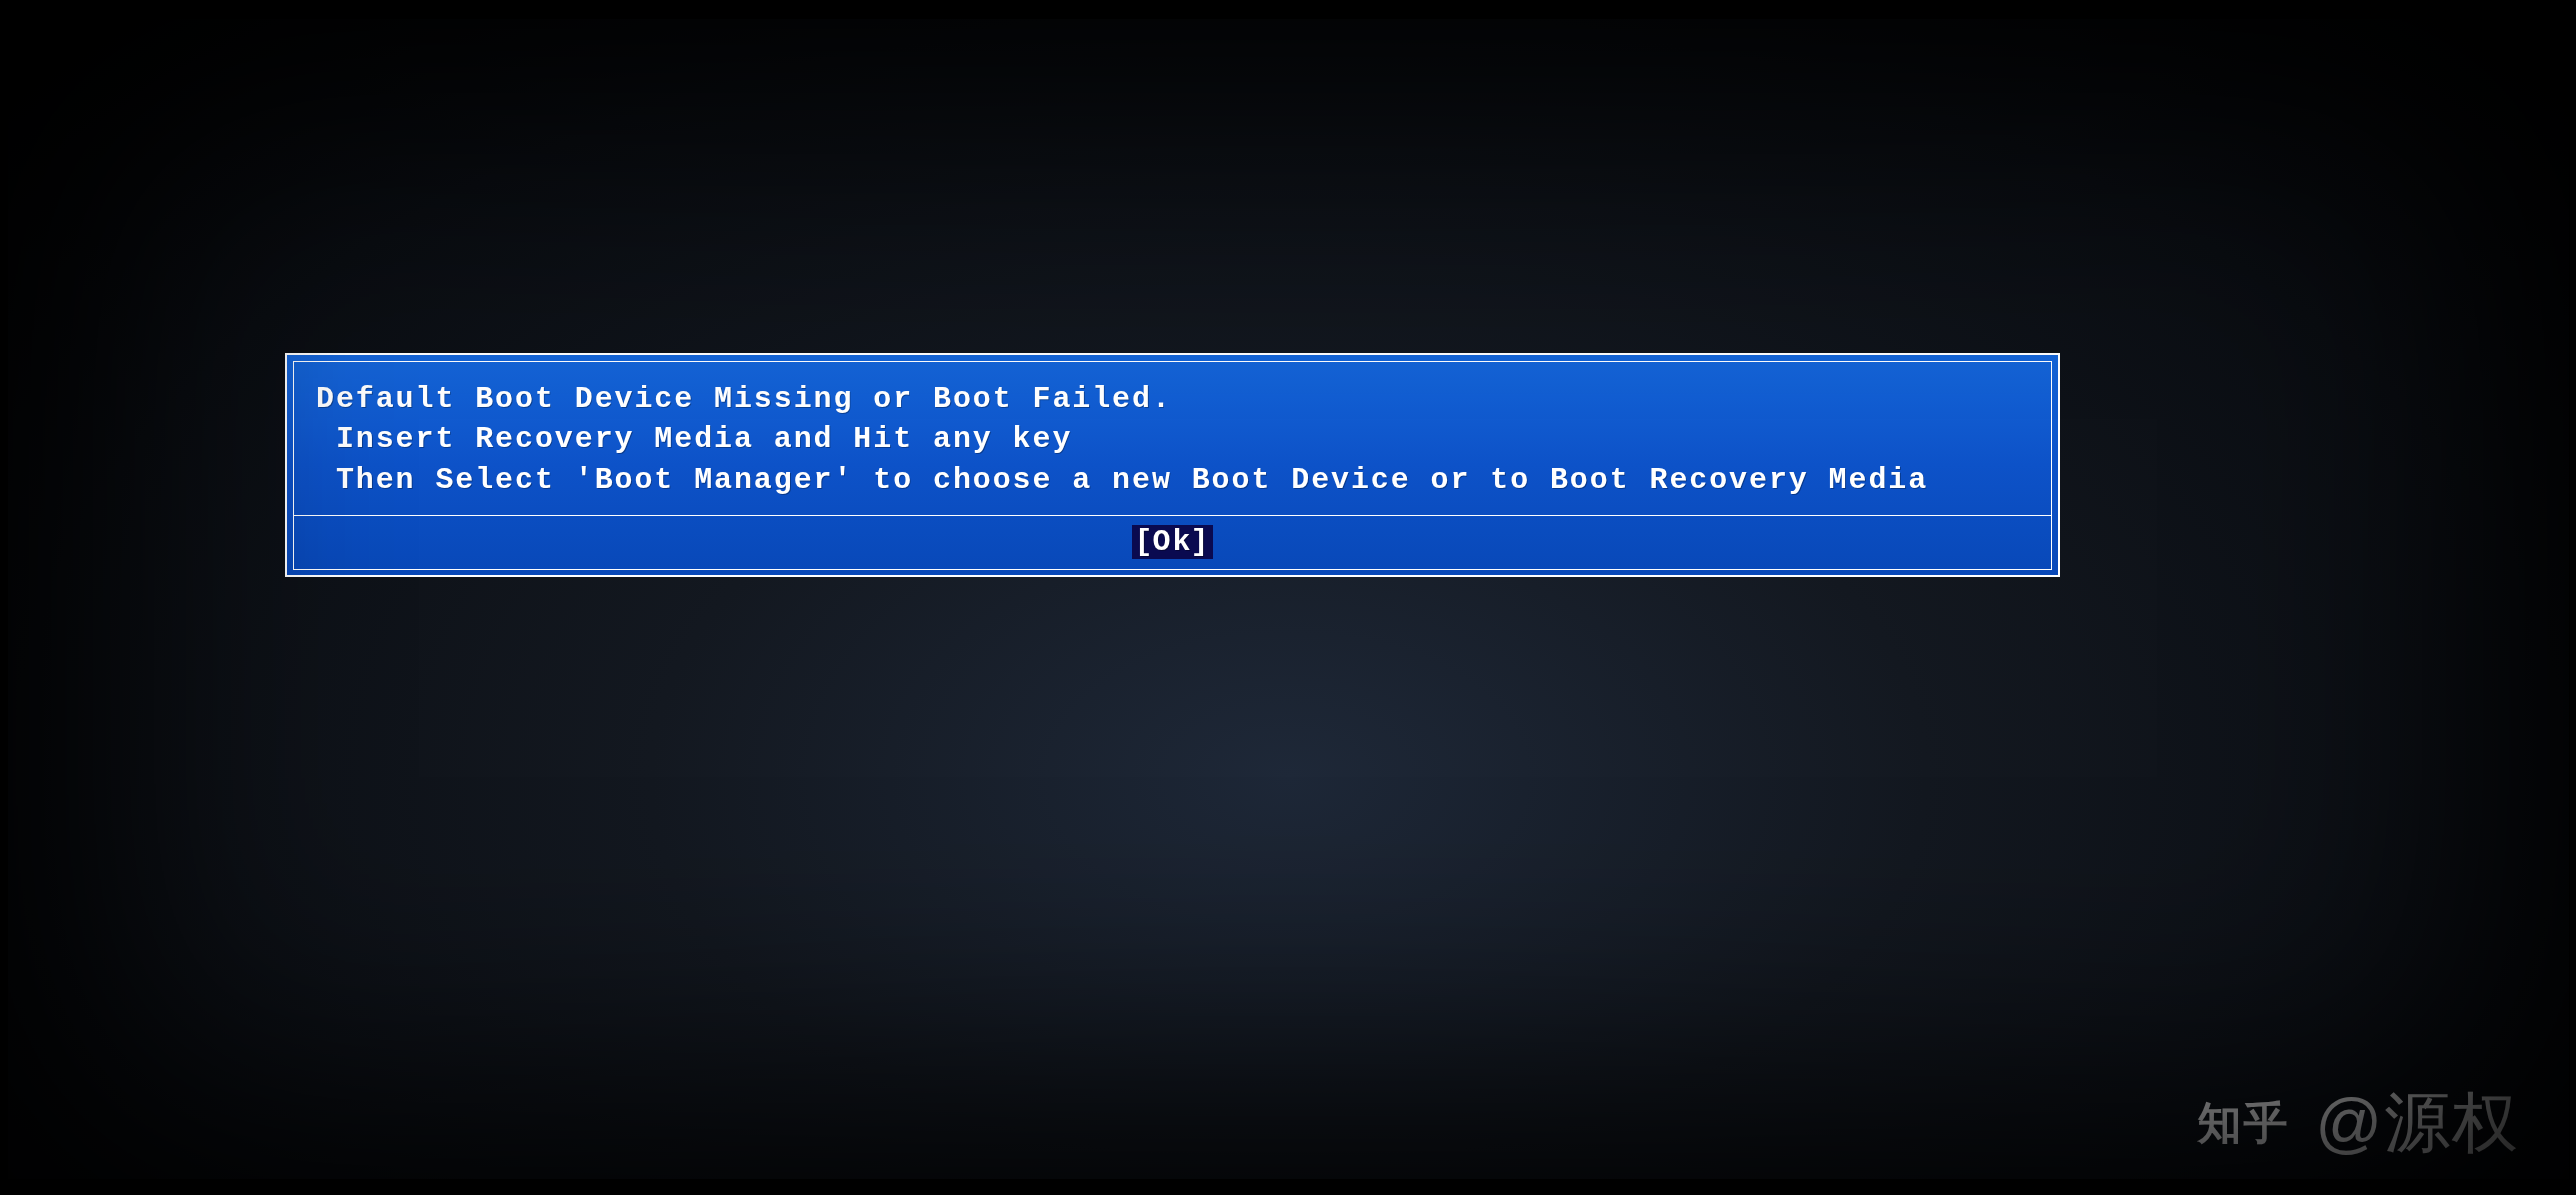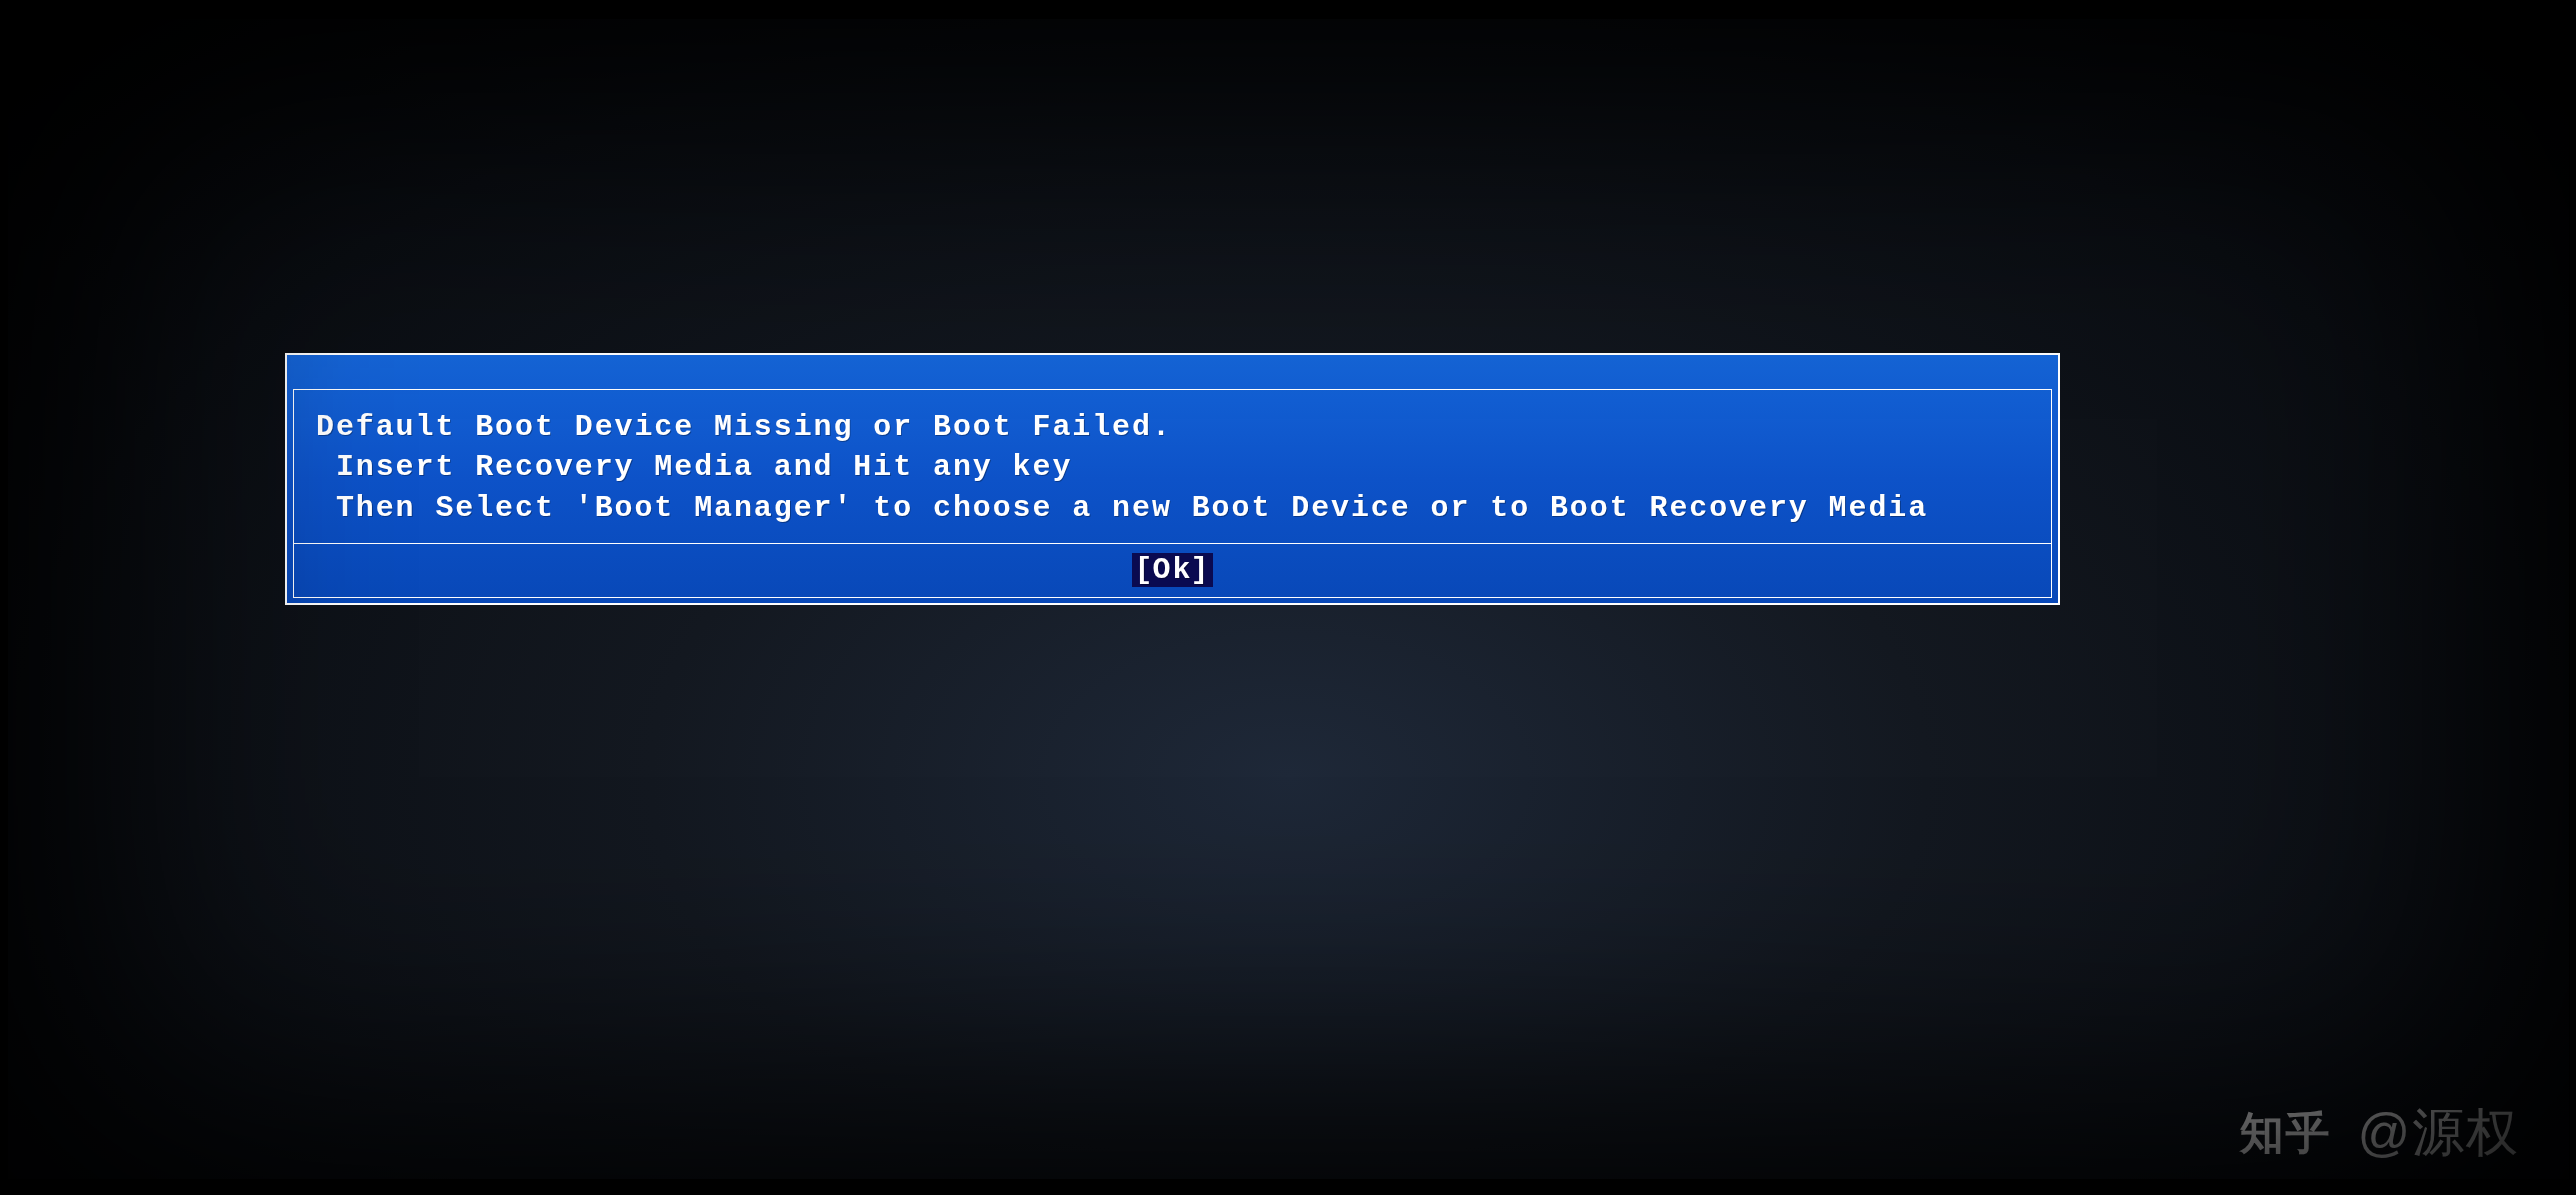--- a/index.html
+++ b/index.html
@@ -22,21 +22,20 @@
       top: 353px;
       left: 285px;
       width: 1775px;
       background: linear-gradient(180deg, #1565d8 0%, #0d52c8 50%, #0848b8 100%);
       border: 2.8px solid #ffffff;
       padding: 5.6px;
     }
 
     .dialog-inner {
       border: 1.9px solid #ffffff;
-      margin-top: 28px;
     }
 
     .message-area {
       padding: 17px 22.4px 15px 22.4px;
       color: #ffffff;
       font-size: 30px;
       font-weight: bold;
       letter-spacing: 1.9px;
       line-height: 1.35;
       border-bottom: 1.9px solid #ffffff;
@@ -89,21 +88,21 @@
     }
 
     .zhihu-logo {
       font-weight: bold;
       font-family: 'SimSun', 'Microsoft YaHei', serif;
       font-size: 44px;
     }
 
     .author-name {
       font-family: 'Arial', 'Microsoft YaHei', sans-serif;
-      font-size: 52px;
+      font-size: 66px;
     }
 
     
     .vignette {
       position: absolute;
       inset: 0;
       pointer-events: none;
       box-shadow: inset 0 0 280px 112px rgba(0,0,0,0.9);
     }
 

